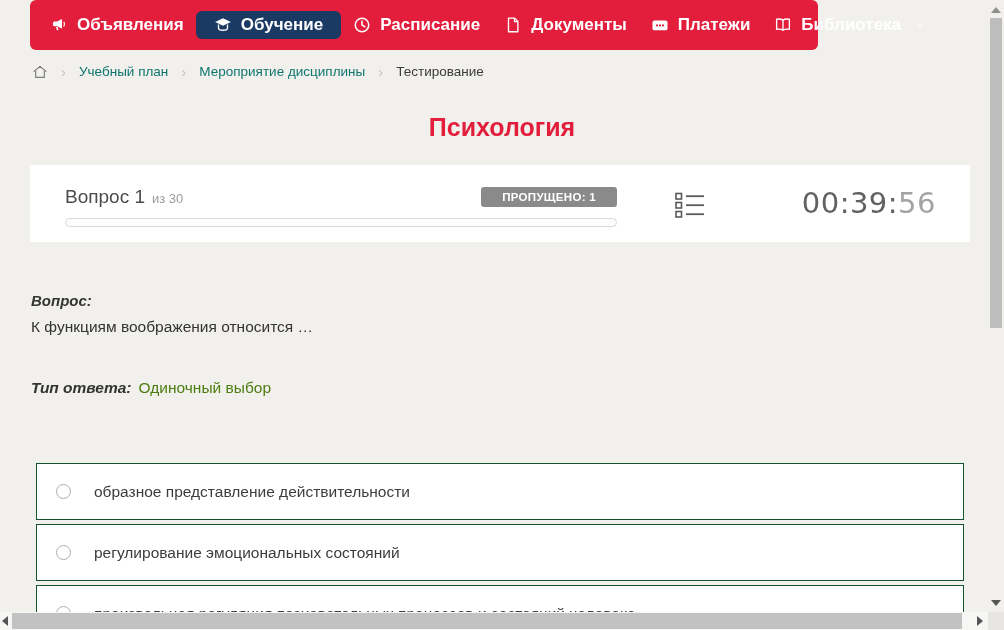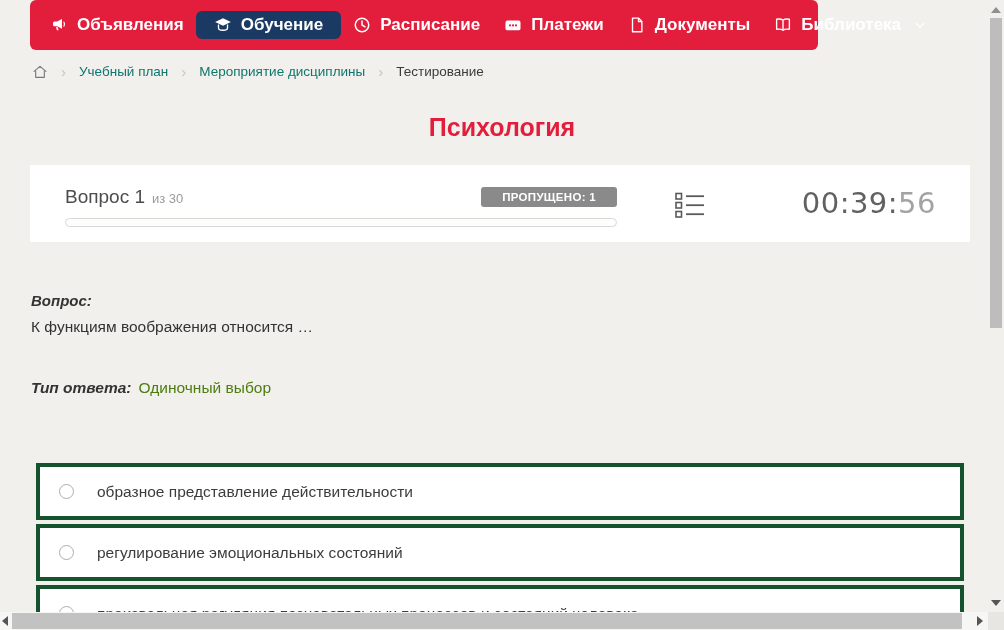--- a/index.html
+++ b/index.html
@@ -72,21 +72,21 @@
   
   .q-label   { position:absolute; left:31px; top:292px; font-size:15px; font-weight:700; font-style:italic; color:#333; }
   .q-text    { position:absolute; left:31px; top:318px; font-size:15.5px; color:#333; }
   .type-line { position:absolute; left:31px; top:379px; display:flex; gap:7px; font-size:15.5px; }
   .type-label { font-weight:700; font-style:italic; color:#333; }
   .type-value { color:#4d7c0f; }
 
   
   .options { position:absolute; left:36px; top:463px; width:928px; }
   .option {
-    height:57px; border:4px solid #14532d; background:#fff;
+    height:57px; border:1px solid #14532d; background:#fff;
     display:flex; align-items:center; padding-left:19px; gap:23px;
     margin-bottom:4px; cursor:pointer;text-align:center;
   }
   .radio {
     width:15px; height:15px; border:1px solid #adadad; border-radius:50%;
     background:#fff; flex-shrink:0;
   }
   .option-label { font-size:15.5px; color:#3c3c3c; }
 
   
@@ -156,36 +156,36 @@
       <svg viewBox="0 0 24 24">
           <circle cx="12" cy="12" r="9" stroke="#fff" stroke-width="2" fill="none"></circle>
           <path d="M12 6.5V12l4 2.4" stroke="#fff" stroke-width="2" fill="none" stroke-linecap="round"></path>
         </svg>
     </span>
     <span>Расписание</span>
   </div>
   <div class="nav-item">
     <span>
       <svg viewBox="0 0 24 24">
+          <path d="M6 2.8h8l4.5 4.5V21H6V2.8z" stroke="#fff" stroke-width="1.8" fill="none" stroke-linejoin="round"></path>
+          <path d="M14 3v4.5h4.5" stroke="#fff" stroke-width="1.8" fill="none" stroke-linejoin="round"></path>
+        </svg>
+    </span>
+    <span>Документы</span>
+  </div>
+  <div class="nav-item">
+    <span>
+      <svg viewBox="0 0 24 24">
           <rect x="2" y="6" width="20" height="13" rx="2.5" fill="#fff"></rect>
           <circle cx="8" cy="12.5" r="1.4" fill="#e31e3c"></circle>
           <circle cx="12" cy="12.5" r="1.4" fill="#e31e3c"></circle>
           <circle cx="16" cy="12.5" r="1.4" fill="#e31e3c"></circle>
         </svg>
     </span>
     <span>Платежи</span>
-  </div>
-  <div class="nav-item">
-    <span>
-      <svg viewBox="0 0 24 24">
-          <path d="M6 2.8h8l4.5 4.5V21H6V2.8z" stroke="#fff" stroke-width="1.8" fill="none" stroke-linejoin="round"></path>
-          <path d="M14 3v4.5h4.5" stroke="#fff" stroke-width="1.8" fill="none" stroke-linejoin="round"></path>
-        </svg>
-    </span>
-    <span>Документы</span>
   </div>
   <div class="nav-item">
     <span>
       <svg viewBox="0 0 24 24">
           <path d="M12 5.5C10 4 7 3.8 3.5 4.3v13.4c3.5-.5 6.5-.3 8.5 1.3 2-1.6 5-1.8 8.5-1.3V4.3C17 3.8 14 4 12 5.5z" stroke="#fff" stroke-width="1.8" fill="none" stroke-linejoin="round"></path>
           <path d="M12 5.5V19" stroke="#fff" stroke-width="1.8"></path>
         </svg>
     </span>
     <span>Библиотека</span>
     <span class="chevron-down">

